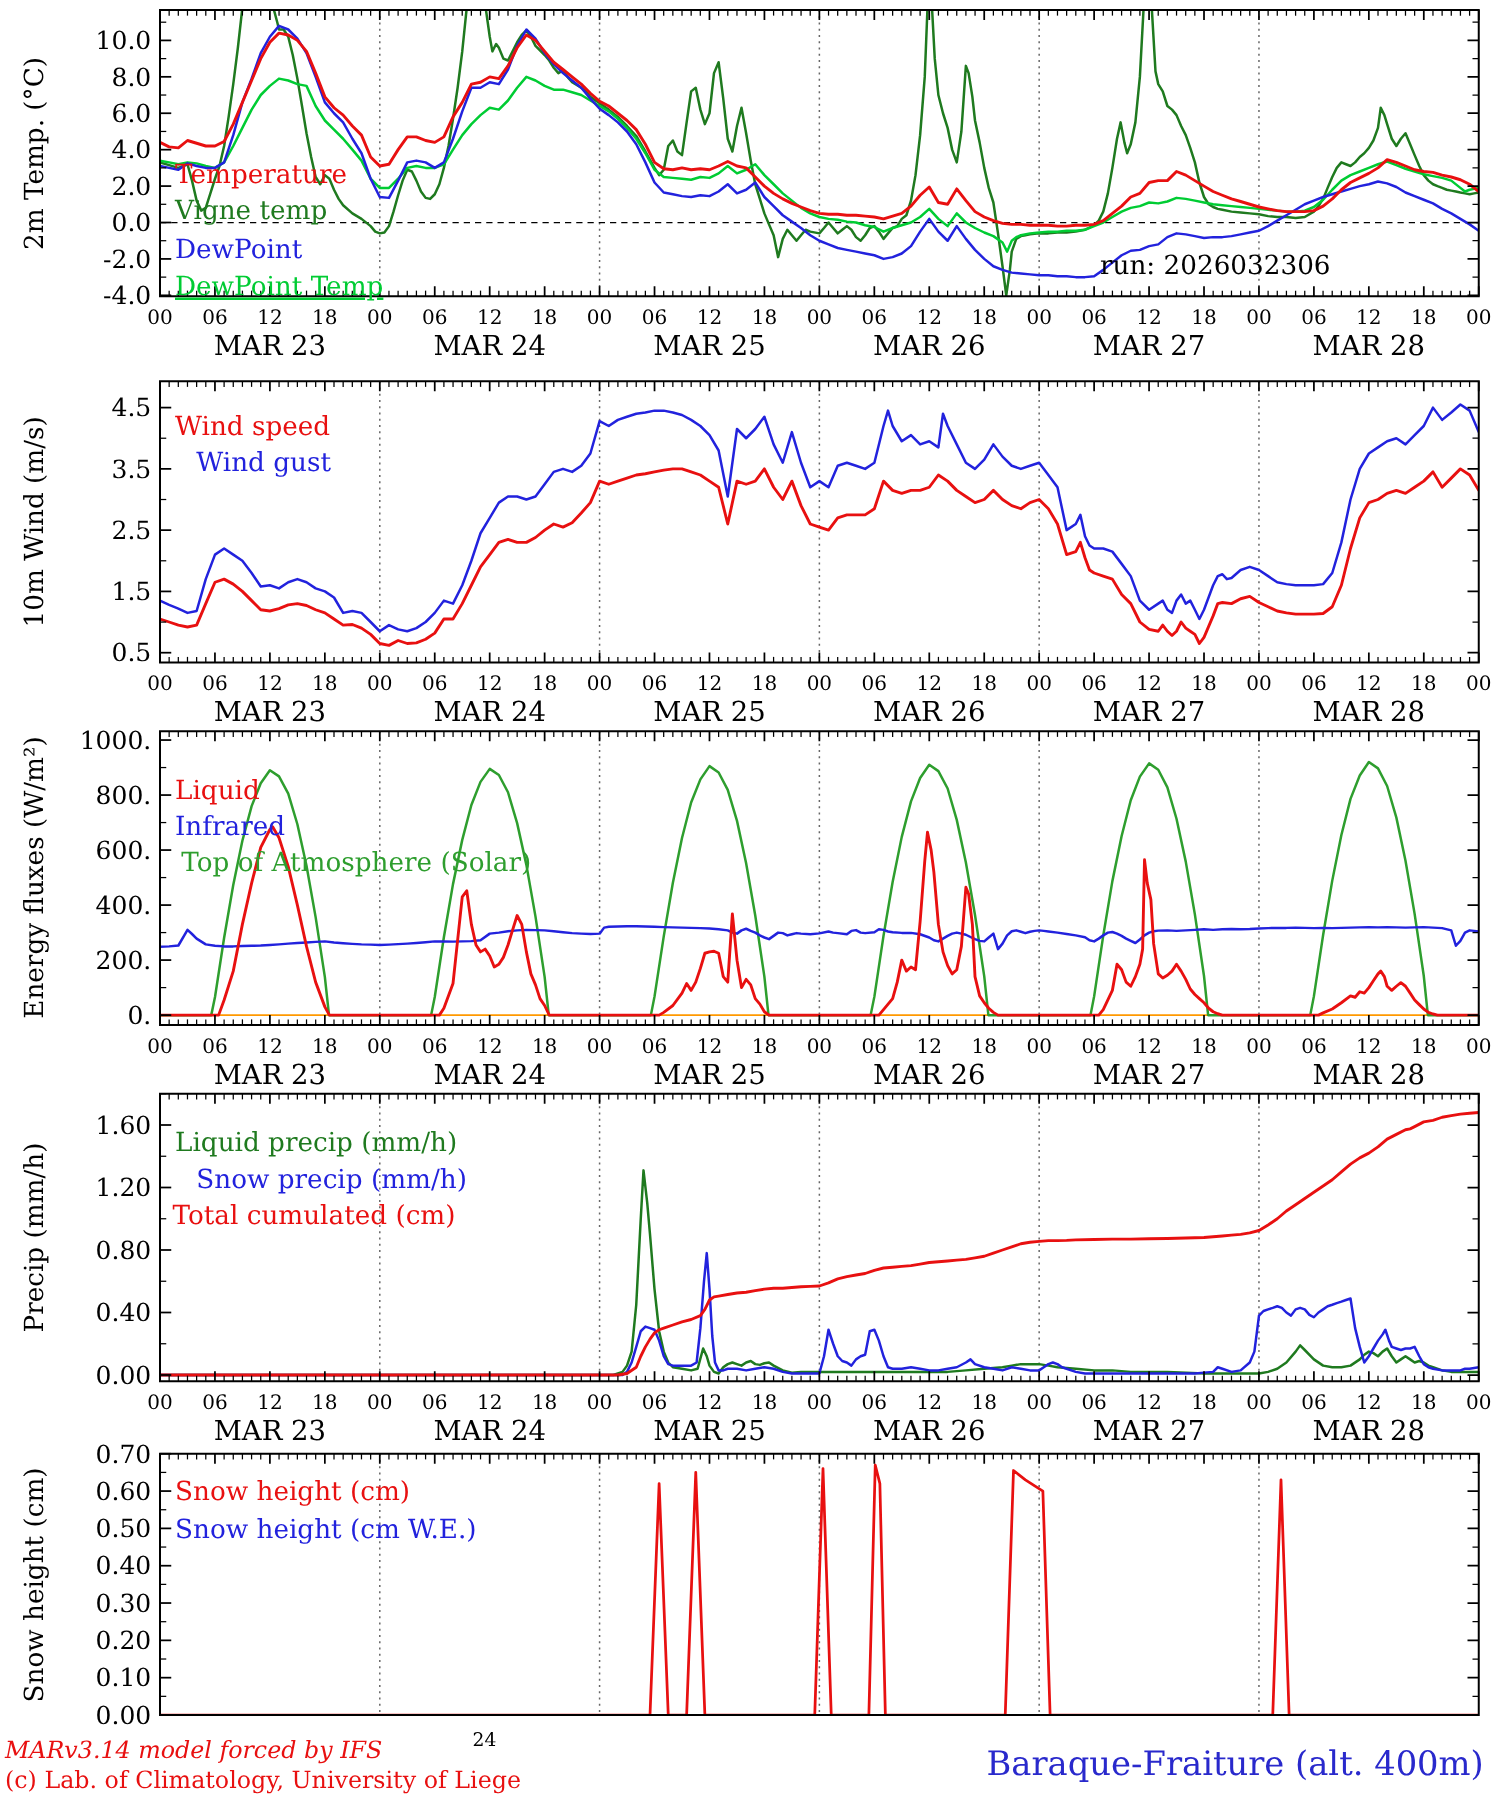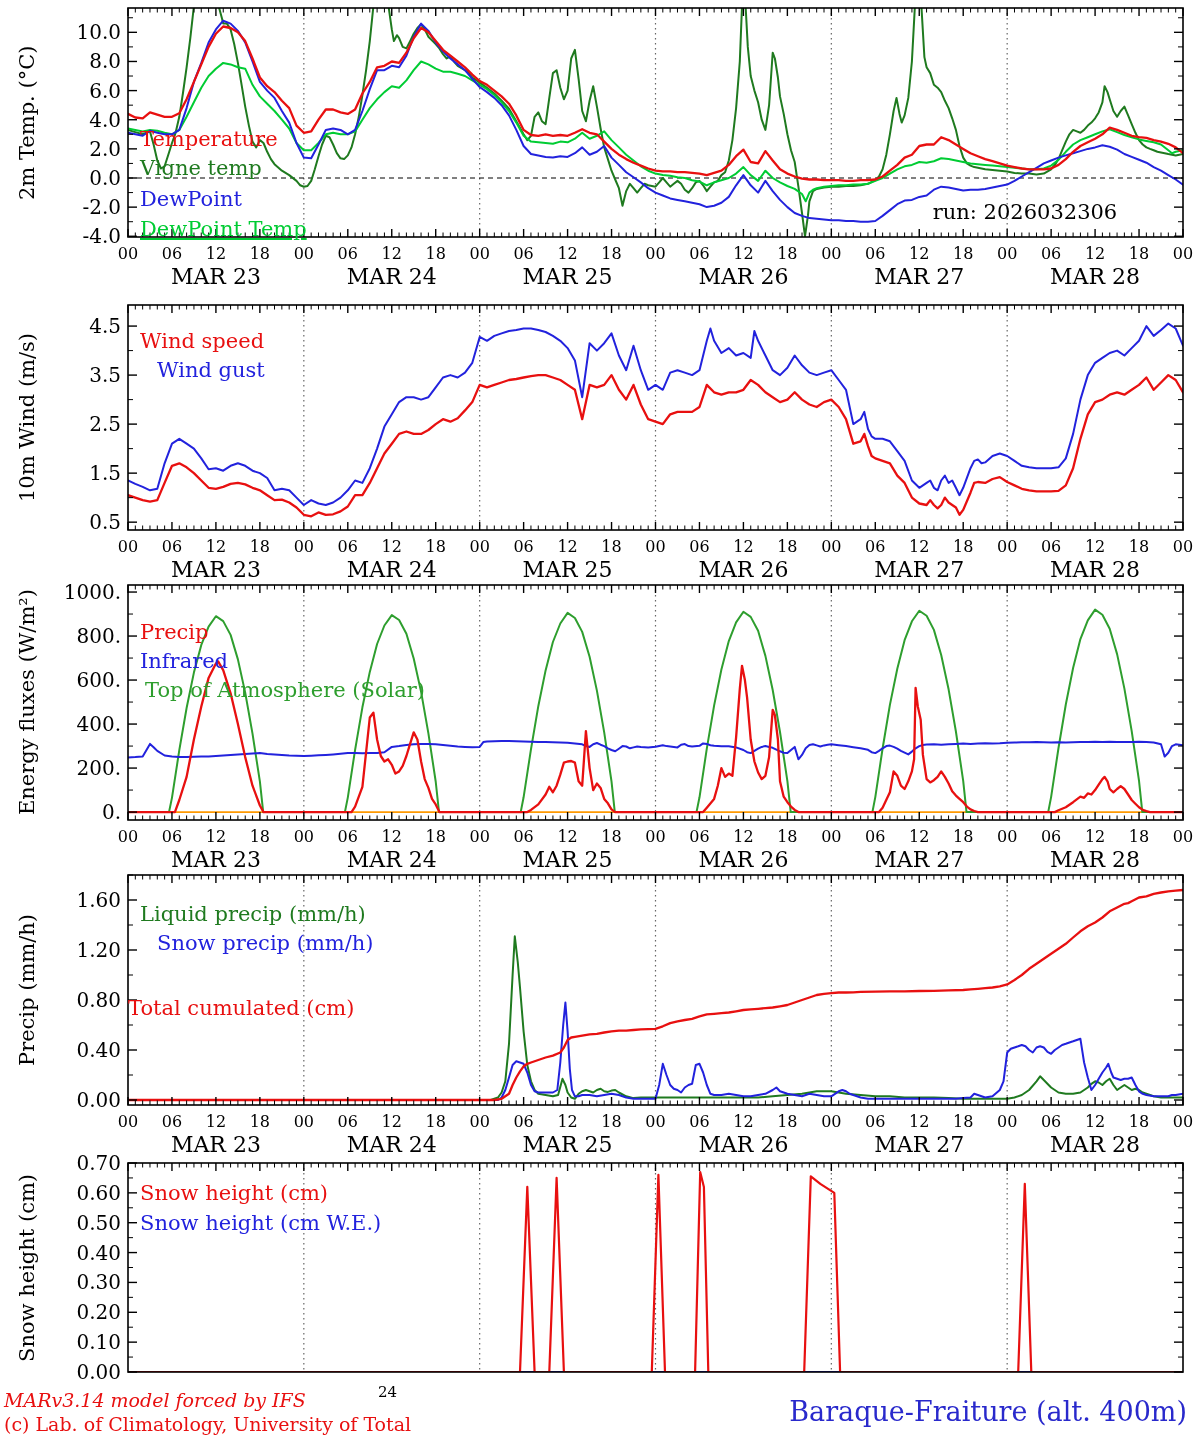--- a/index.html
+++ b/index.html
@@ -11,21 +11,21 @@
   .day{font-size:22px;}
   .overlay{position:absolute;white-space:nowrap;}
   .vlab{position:absolute;writing-mode:vertical-rl;transform:rotate(180deg);
         display:flex;align-items:center;justify-content:center;
         font-size:21px;color:#000;width:30px;}
   .legend{font-size:21px;}
   .c-red{color:#e81010;}
   .c-dgreen{color:#1f7a1f;}
   .c-blue{color:#2222dd;}
   .c-lgreen{color:#00cc33;text-decoration:underline;}
-  .run{font-size:21px;color:#000;text-align:center;}
+  .run{font-size:21px;color:#000;text-align:left;}
   .foot-red{font-size:19px;color:#e81010;}
   .foot-black{font-size:28px;color:#14532d;margin-top:44px;}
   .station{font-size:27px;color:#2929cc;text-align:right;}
   .stray{font-size:15px;color:#000;}
 </style>
 </head>
 <body>
 
 <div id="fig">
 
@@ -1696,31 +1696,31 @@
 
   <div class="overlay legend c-red" style="left:140px;top:127px;">Temperature</div>
   <div class="overlay legend c-dgreen" style="left:140px;top:156px;">Vigne temp</div>
   <div class="overlay legend c-blue" style="left:140px;top:187px;">DewPoint</div>
   <div class="overlay legend c-lgreen" style="left:140px;top:217px;">DewPoint Temp</div>
   <div class="overlay run" style="left:880px;top:200px;width:290px;">run: 2026032306</div>
 
   <div class="overlay legend c-red" style="left:140px;top:329px;">Wind speed</div>
   <div class="overlay legend c-blue" style="left:140px;top:358px;margin-left:17px;">Wind gust</div>
 
-  <div class="overlay legend c-red" style="left:140px;top:620px;">Precip</div>
+  <div class="overlay legend c-red" style="left:140px;top:620px;">Liquid</div>
   <div class="overlay legend c-blue" style="left:140px;top:649px;">Infrared</div>
   <div class="overlay legend" style="left:145px;top:678px;color:#2e9e2e;">Top of Atmosphere (Solar)</div>
 
   <div class="overlay legend c-dgreen" style="left:140px;top:902px;">Liquid precip (mm/h)</div>
   <div class="overlay legend c-blue" style="left:140px;top:931px;margin-left:17px;">Snow precip (mm/h)</div>
-  <div class="overlay legend c-red" style="left:128px;top:960px;margin-top:36px;">Total cumulated (cm)</div>
+  <div class="overlay legend c-red" style="left:138px;top:960px;">Total cumulated (cm)</div>
 
   <div class="overlay legend c-red" style="left:140px;top:1181px;">Snow height (cm)</div>
   <div class="overlay legend c-blue" style="left:140px;top:1211px;">Snow height (cm W.E.)</div>
 
   <div class="overlay stray" style="left:378px;top:1383px;">24</div>
   <div class="overlay foot-red" style="left:4px;top:1389px;font-style:italic;">MARv3.14 model forced by IFS</div>
-  <div class="overlay foot-red" style="left:4px;top:1413px;">(c) Lab. of Climatology, University of Total</div>
+  <div class="overlay foot-red" style="left:4px;top:1413px;">(c) Lab. of Climatology, University of Liege</div>
   <div class="overlay foot-black" style="left:455px;top:1402px;">Time UTC (GMT+0h)</div>
   <div class="overlay foot-black" style="left:723px;top:1402px;">MAR</div>
   <div class="overlay station" style="left:740px;top:1396px;width:447px;">Baraque-Fraiture (alt. 400m)</div>
 
 </div>
 
 </body></html>

